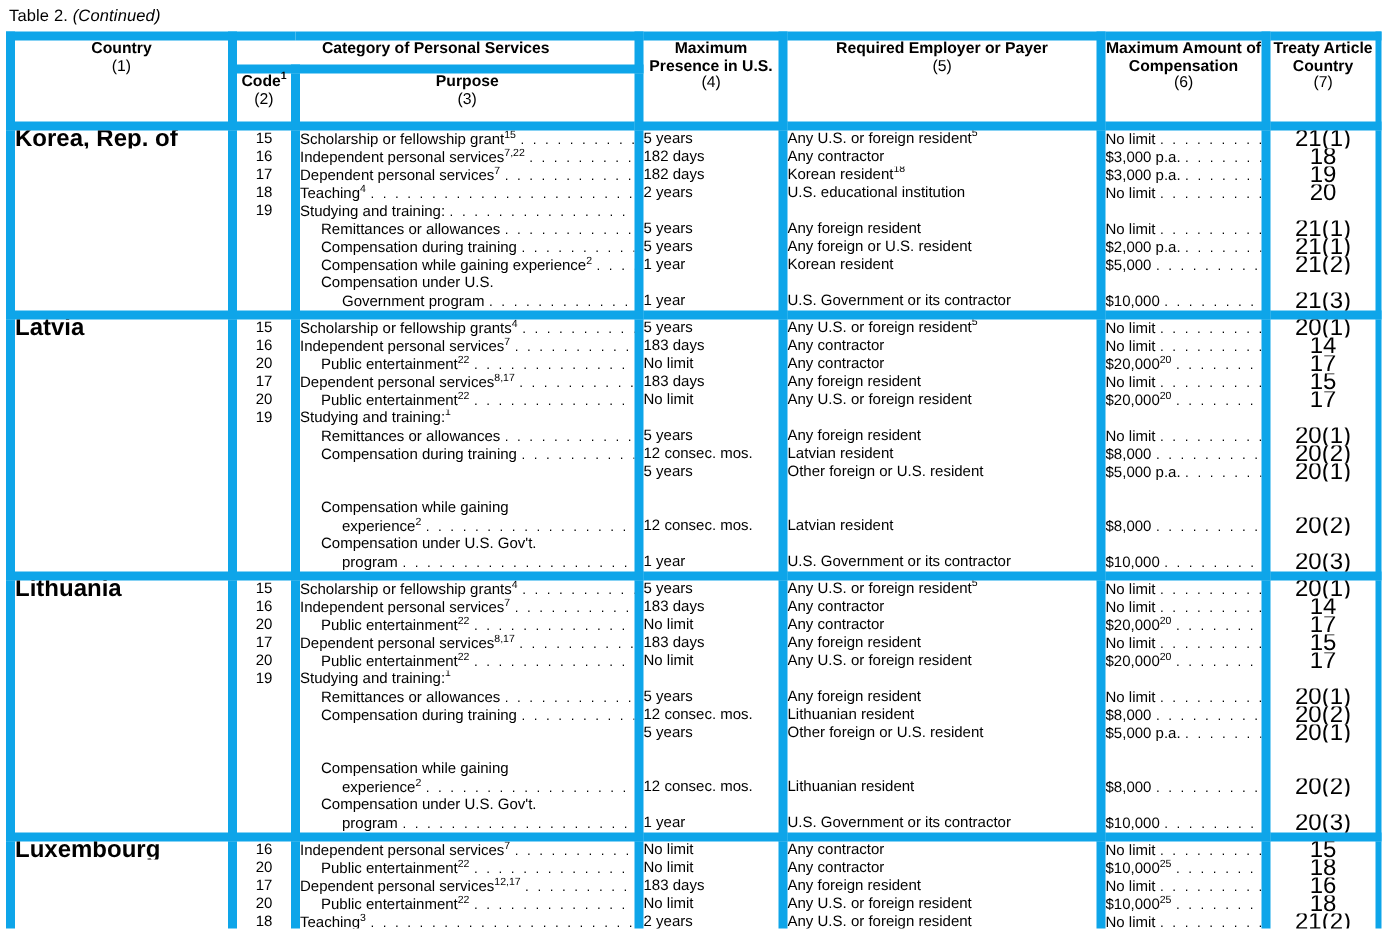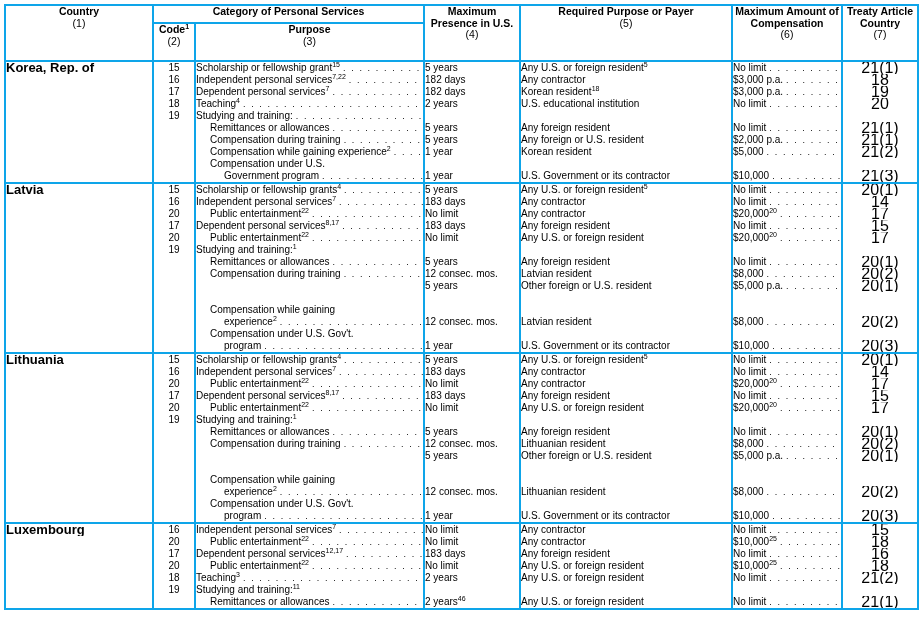--- a/index.html
+++ b/index.html
@@ -29,21 +29,21 @@
   .table-caption .cont {
     font-style: italic;
   }
   table.main {
     border-collapse: collapse;
     width: 913px;
     table-layout: fixed;
     border: 1px solid #000;
   }
   table.main td, table.main th {
-    border: 2px solid #0ea5e9;
+    border: 6px solid #0ea5e9;
     vertical-align: top;
     padding: 0;
   }
   
   thead th {
     text-align: center;
     font-weight: bold;
     font-size: 10.5px;
     line-height: 11.5px;
     padding: 2px 2px;
@@ -54,21 +54,21 @@
   .hdr-country {
     height: 54px;
     vertical-align: middle;
   }
   .hdr-catgroup {
     height: 16px;
     vertical-align: middle;
   }
   
   .c-country {
-    font-size: 13px;
+    font-size: 16px;
     font-weight: bold;
     padding: 3px 0 2px 4px;
     line-height: 12px;
   }
   .c-code {
     font-size: 10px;
     text-align: center;
     padding: 3px 0 2px 0;
     line-height: 12px;
   }
@@ -127,20 +127,24 @@
     display: flex;
     align-items: baseline;
   }
   .amount-text { white-space: nowrap; }
 </style>
 </head>
 <body>
 
 <div class="page">
 
+  <div class="table-caption">
+    <span>Table 2.</span>
+    <span class="cont">(Continued)</span>
+  </div>
 
   <table class="main">
     <colgroup>
       <col style="width:148px">
       <col style="width:42px">
       <col style="width:229px">
       <col style="width:96px">
       <col style="width:212px">
       <col style="width:110px">
       <col style="width:76px">
@@ -150,21 +154,21 @@
         <th rowspan="2" class="hdr-country">
           <div>Country</div>
           <div class="hdr-num">(1)</div>
         </th>
         <th colspan="2" class="hdr-catgroup">Category of Personal Services</th>
         <th rowspan="2">
           <div>Maximum Presence in U.S.</div>
           <div class="hdr-num">(4)</div>
         </th>
         <th rowspan="2">
-          <div>Required Purpose or Payer</div>
+          <div>Required Employer or Payer</div>
           <div class="hdr-num">(5)</div>
         </th>
         <th rowspan="2">
           <div>Maximum Amount of Compensation</div>
           <div class="hdr-num">(6)</div>
         </th>
         <th rowspan="2">
           <div>Treaty Article Country</div>
           <div class="hdr-num">(7)</div>
         </th>

